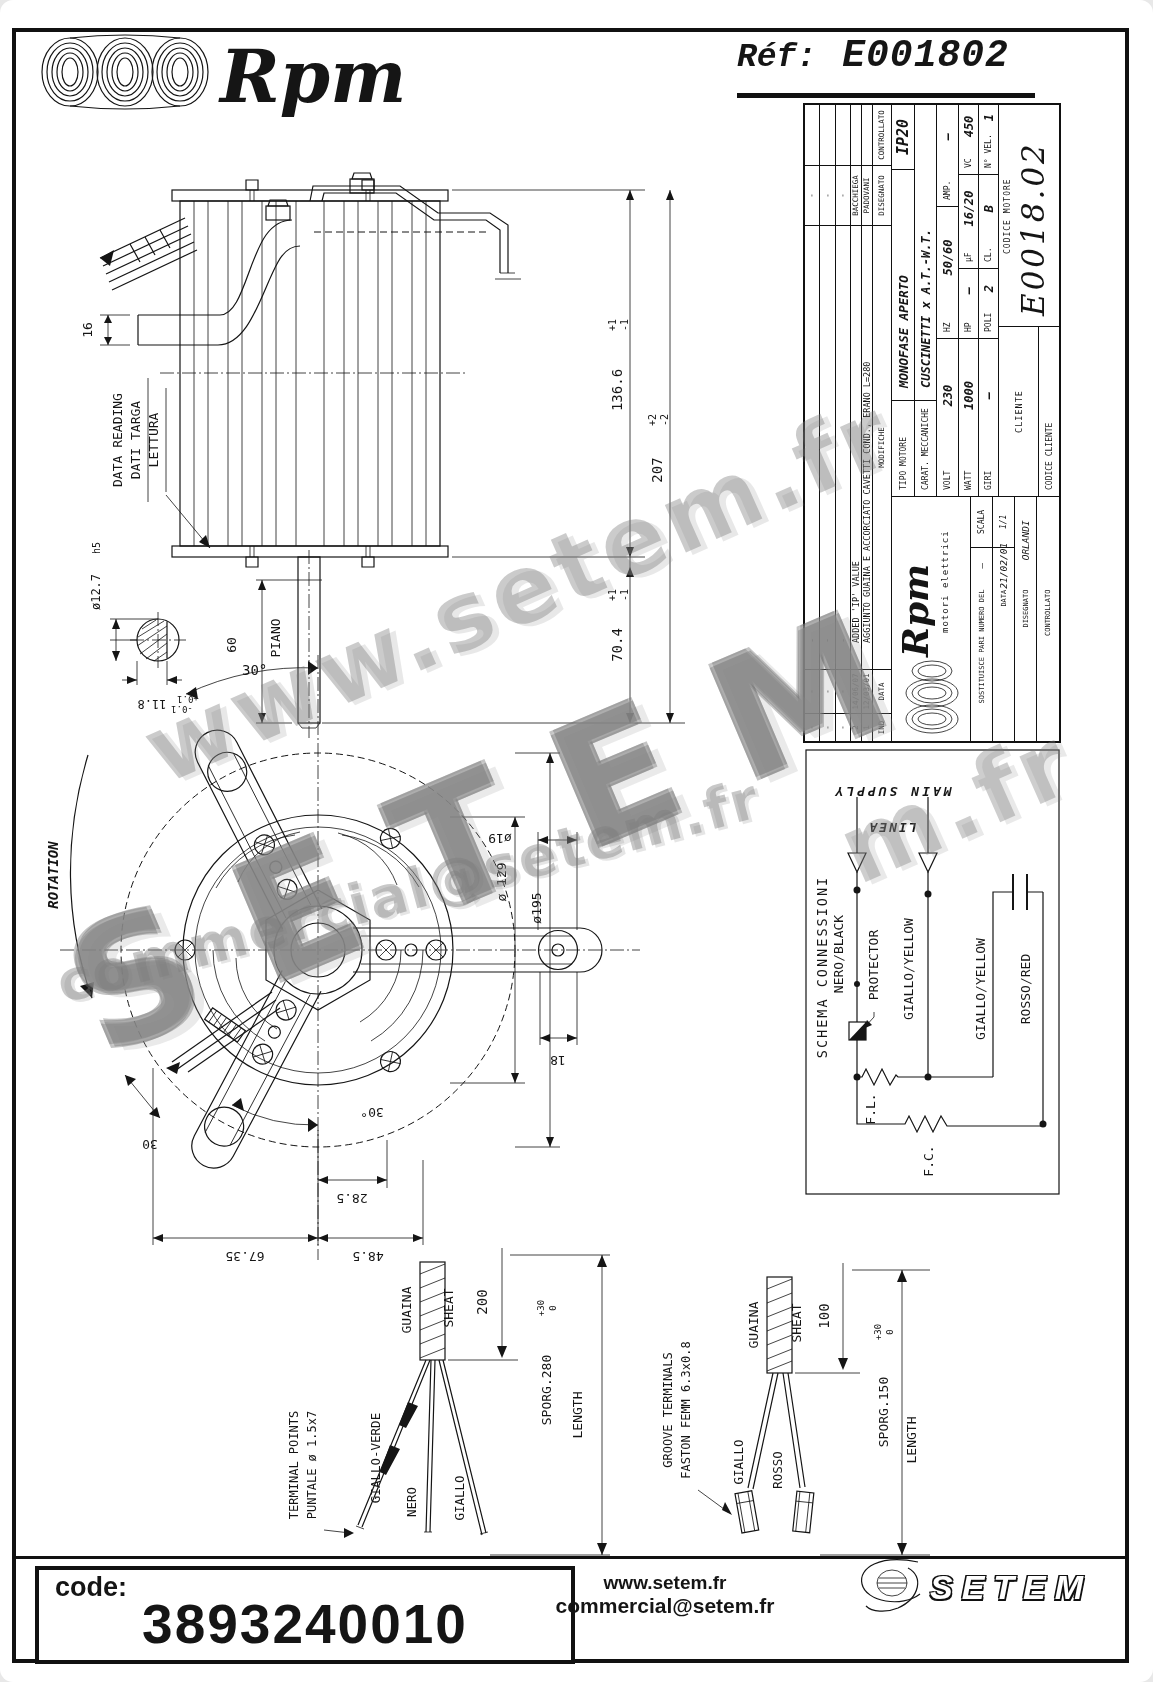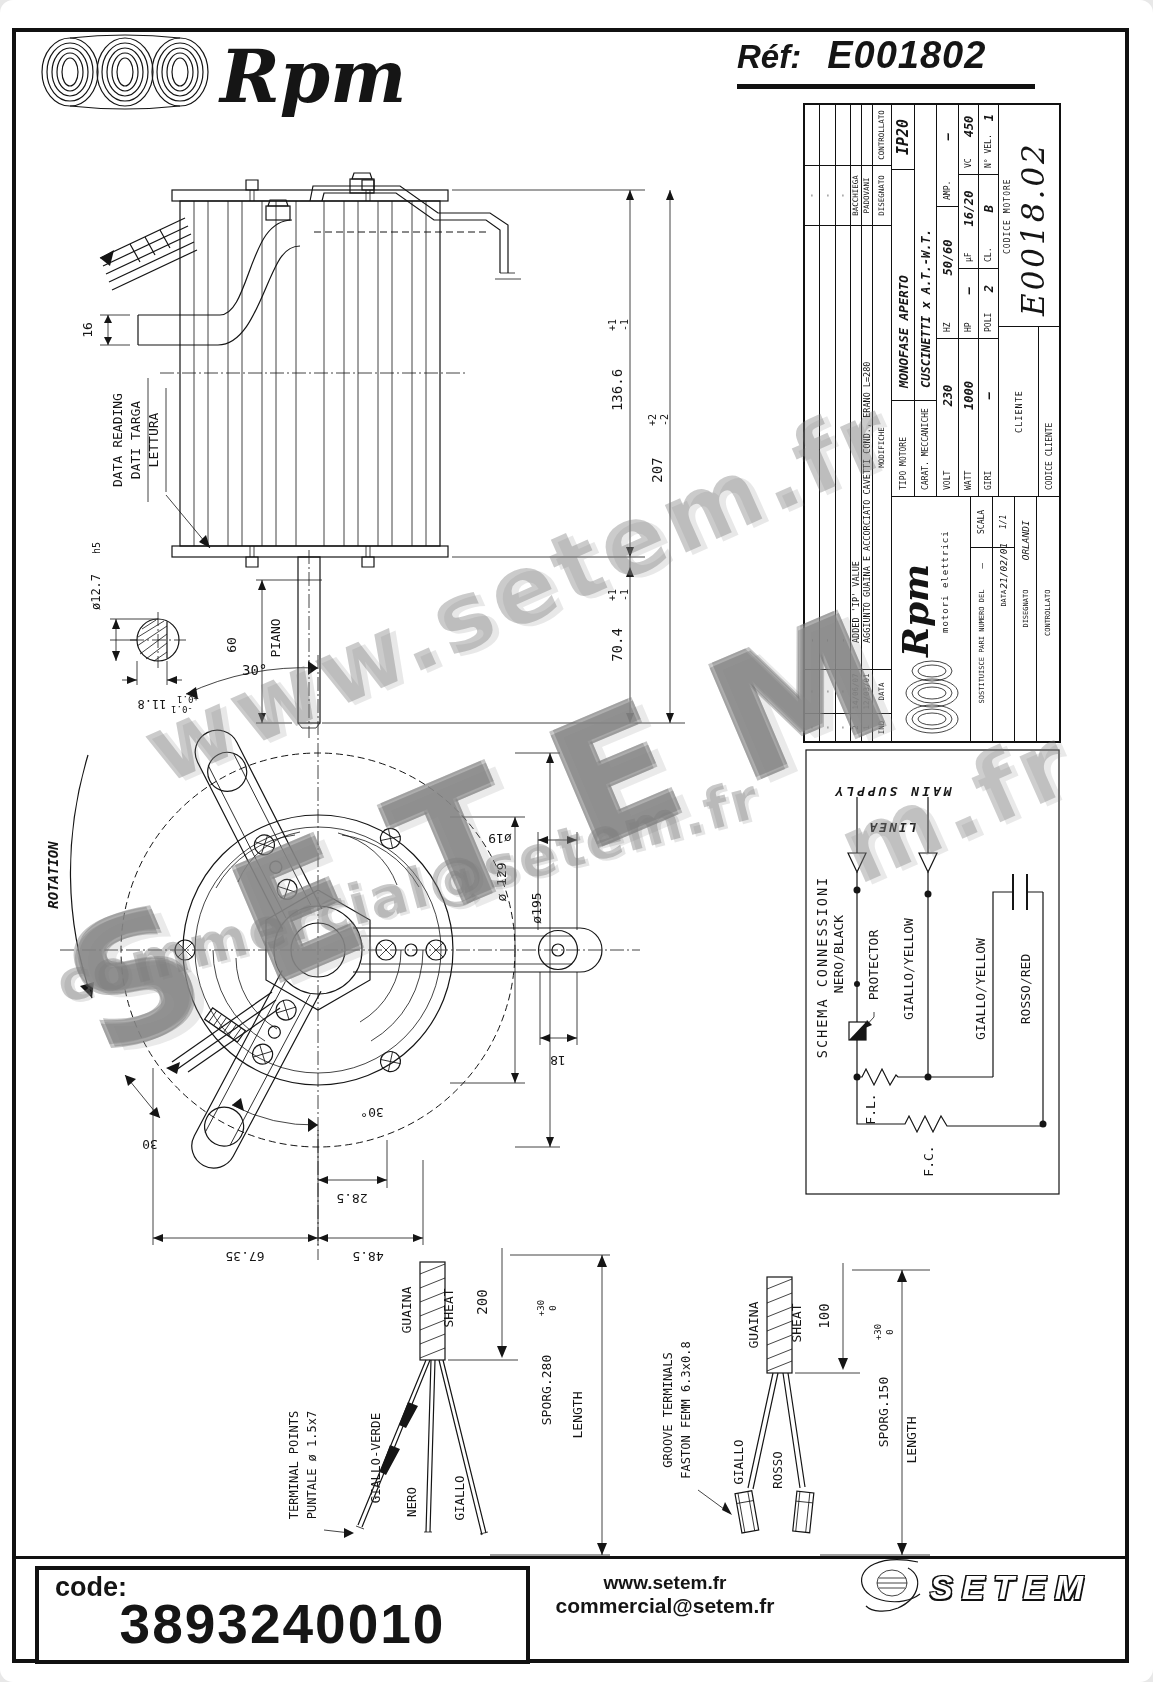--- a/index.html
+++ b/index.html
@@ -3,22 +3,22 @@
 <meta charset="utf-8">
 <style>
   html,body{margin:0;padding:0;background:#e8e8e8;}
   #page{position:relative;width:1153px;height:1682px;background:#ffffff;overflow:hidden;
         font-family:"DejaVu Sans Mono",monospace;color:#151515;border-radius:13px;}
   .abs{position:absolute;}
   .frame{position:absolute;left:12px;top:28px;width:1109px;height:1627px;border:4px solid #111;}
   .hsep{position:absolute;left:16px;top:1556px;width:1113px;height:3px;background:#111;}
 
   
-  .refblock{position:absolute;left:737px;top:34px;width:298px;padding-bottom:7px;
-            border-bottom:5px solid #111;font-family:Liberation Sans, sans-serif;
+  .refblock{position:absolute;left:737px;top:34px;width:298px;padding-bottom:16px;
+            border-bottom:5px solid #111;font-family:Liberation Mono, monospace;
             font-style:italic;font-weight:bold;white-space:nowrap;}
   .refblock .rl{font-size:33px;}
   .refblock .rv{font-size:38px;margin-left:26px;letter-spacing:1px;}
 
   
   .tbwrap{position:absolute;left:803px;top:103px;width:258px;height:640px;}
   .tb{width:640px;height:258px;transform:rotate(-90deg) translate(-100%,0);transform-origin:0 0;
       position:relative;background:#fff;border:2px solid #111;box-sizing:border-box;}
   .tb *{box-sizing:border-box;}
   .revtbl{position:absolute;left:0;top:0;width:636px;height:87px;display:flex;flex-direction:column;}
@@ -81,21 +81,21 @@
        text-shadow:-2px -2px 0 rgba(115,115,115,.42),2px -2px 0 rgba(115,115,115,.42),
                    -2px 2px 0 rgba(115,115,115,.42),2px 2px 0 rgba(115,115,115,.42),
                    9px 9px 0 rgba(160,160,160,.22);}
   .wm3{left:58px;top:952px;transform:rotate(-15deg);font-size:56px;letter-spacing:2px;
        color:rgba(125,125,125,.42);text-shadow:3px 3px 0 rgba(125,125,125,.2);}
   .wm4{left:845px;top:800px;transform:rotate(-24deg);font-size:95px;letter-spacing:5px;
        color:rgba(125,125,125,.38);text-shadow:5px 5px 0 rgba(125,125,125,.17);}
 
   
   .codebox{position:absolute;left:35px;top:1566px;width:487px;height:90px;border:4px solid #111;
-           background:#fff;font-family:"Liberation Sans",sans-serif;}
+           background:#fff;font-family:"Liberation Sans",sans-serif;padding-left:45px;}
   .codelab{position:absolute;left:16px;top:2px;font-size:27px;font-weight:bold;}
   .codeval{position:absolute;left:0;top:22px;width:100%;text-align:center;font-size:55px;
            font-weight:bold;letter-spacing:2px;}
   .sitebox{position:absolute;left:540px;top:1572px;width:250px;text-align:center;
            font-family:"Liberation Sans",sans-serif;font-weight:bold;}
   .siteline{font-size:19px;}
   .emailline{font-size:21px;}
   .address{position:absolute;left:468px;top:1630px;width:670px;font-family:"Liberation Sans",sans-serif;
            font-size:16.5px;white-space:nowrap;}
   .setemtext{position:absolute;left:930px;top:1568px;font-family:"Liberation Sans",sans-serif;

